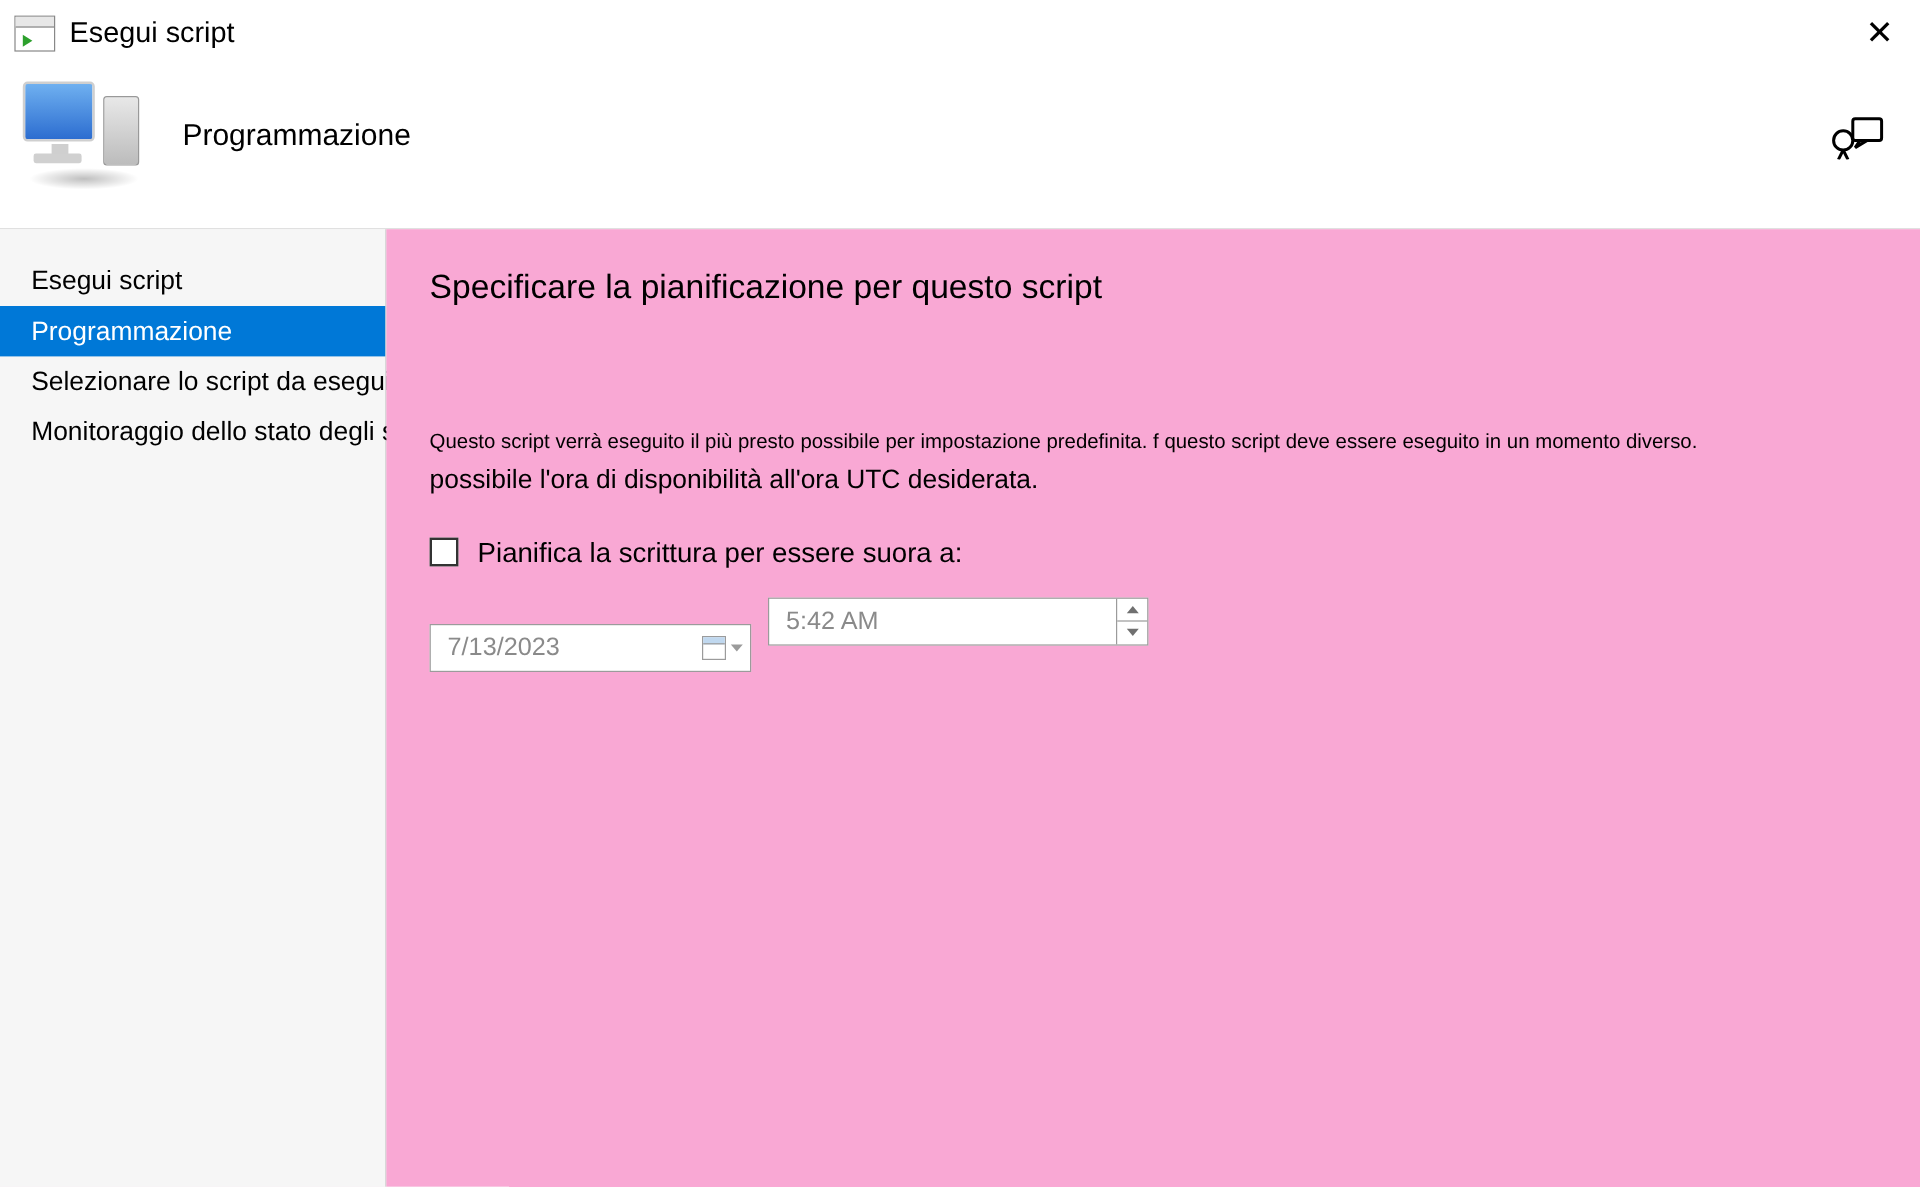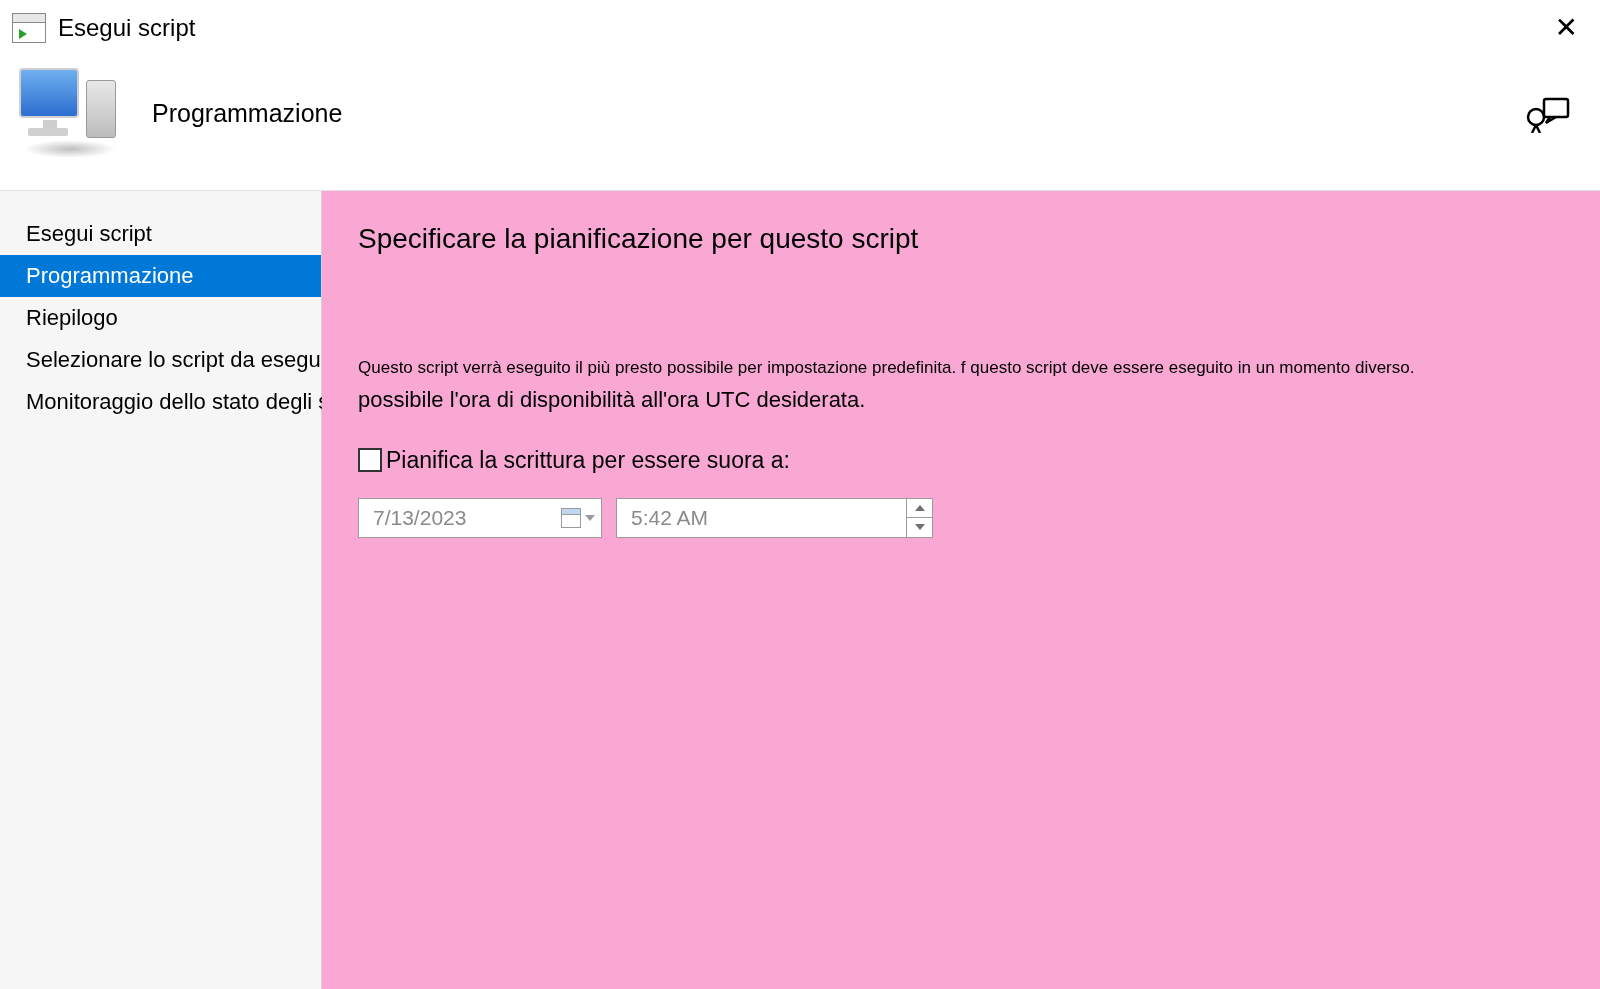--- a/index.html
+++ b/index.html
@@ -176,21 +176,21 @@
   }
   .desc-line2 {
     font-size: 22px;
     color: #000;
     margin-top: 6px;
   }
 
   .checkbox-row {
     display: flex;
     align-items: center;
-    gap: 4px;
+    gap: 16px;
     margin-top: 34px;
   }
   .checkbox {
     width: 24px;
     height: 24px;
     border: 2px solid #333;
     background: #fff;
     cursor: pointer;
     flex-shrink: 0;
   }
@@ -205,21 +205,22 @@
     margin-top: 24px;
   }
   .date-field, .time-field {
     display: flex;
     align-items: center;
     border: 1px solid #9b9b9b;
     background: #fff;
     height: 40px;
   }
   .date-field {
-    width: 244px;
+    width: 268px;
+    margin-top: 22px;
   }
   .time-field {
     width: 317px;
   }
   .field-text {
     flex: 1;
     padding-left: 14px;
     font-size: 21px;
     color: #8a8a8a;
   }
@@ -312,23 +313,20 @@
   </div>
 </div>
 
 <div class="body">
   <div class="sidebar">
     <div class="sidebar-item">
       <span>Esegui script</span>
     </div>
     <div class="sidebar-item selected">
       <span>Programmazione</span>
-    </div>
-    <div class="sidebar-item">
-      <span>Riepilogo</span>
     </div>
     <div class="sidebar-item">
       <span>Selezionare lo script da eseguire</span>
     </div>
     <div class="sidebar-item">
       <span>Monitoraggio dello stato degli script</span>
     </div>
   </div>
 
   <div class="content">

